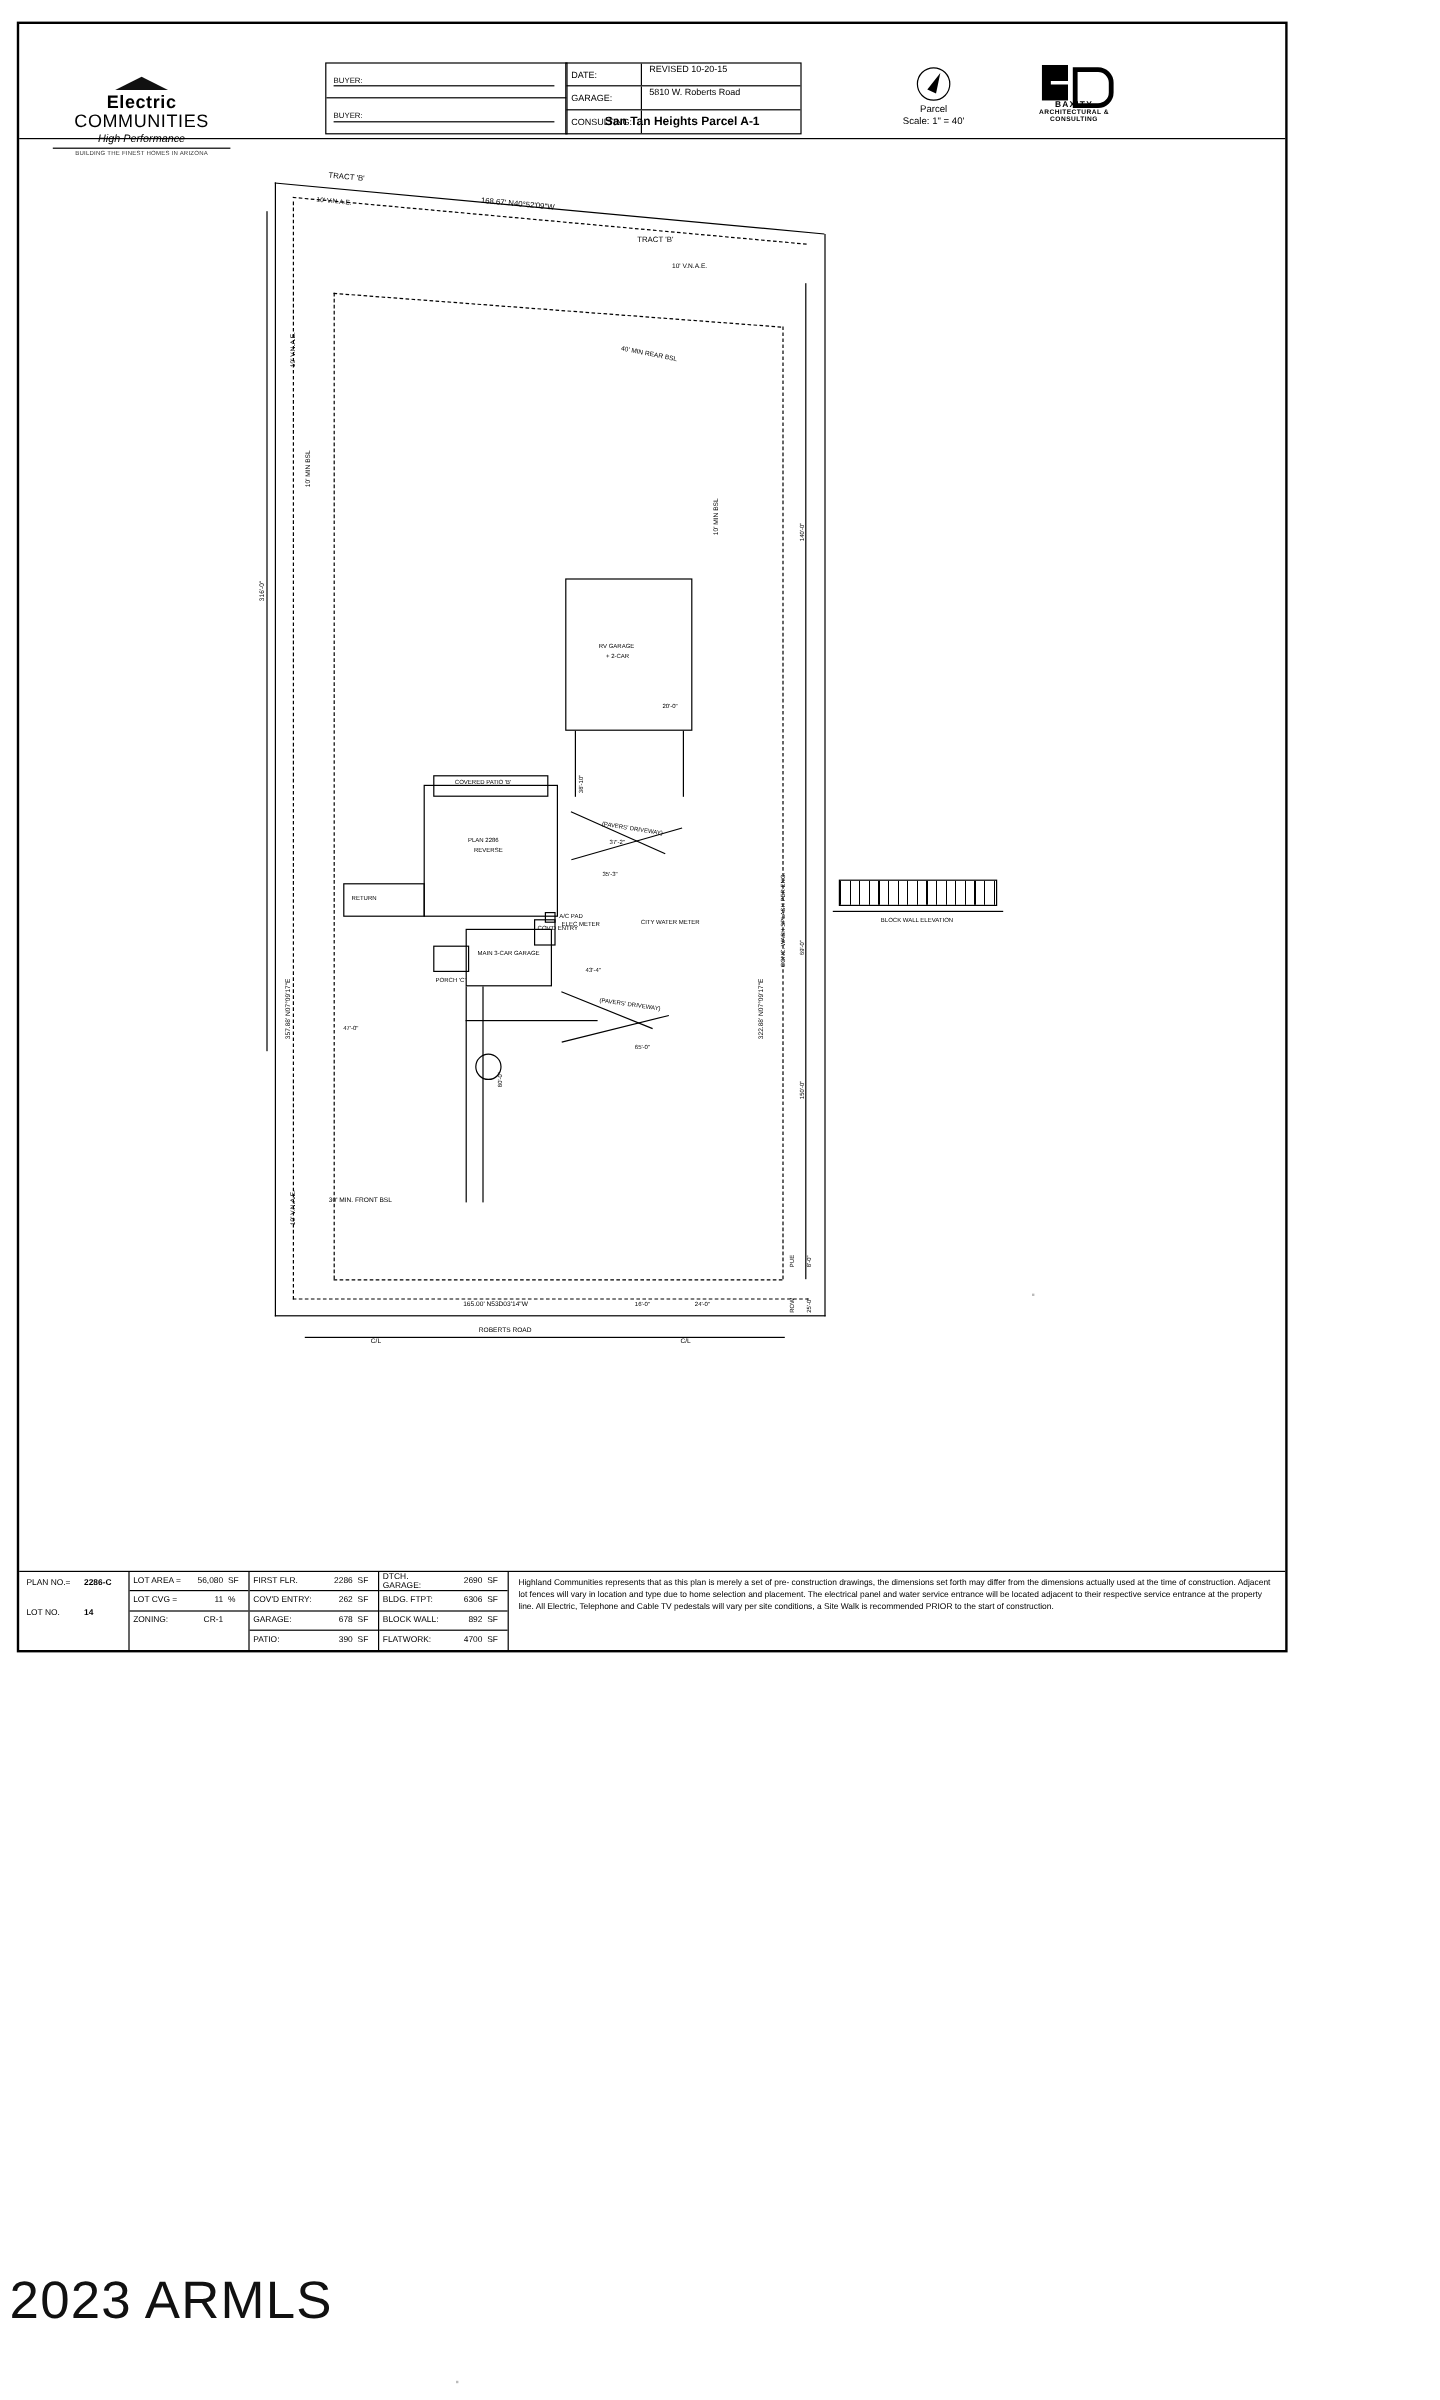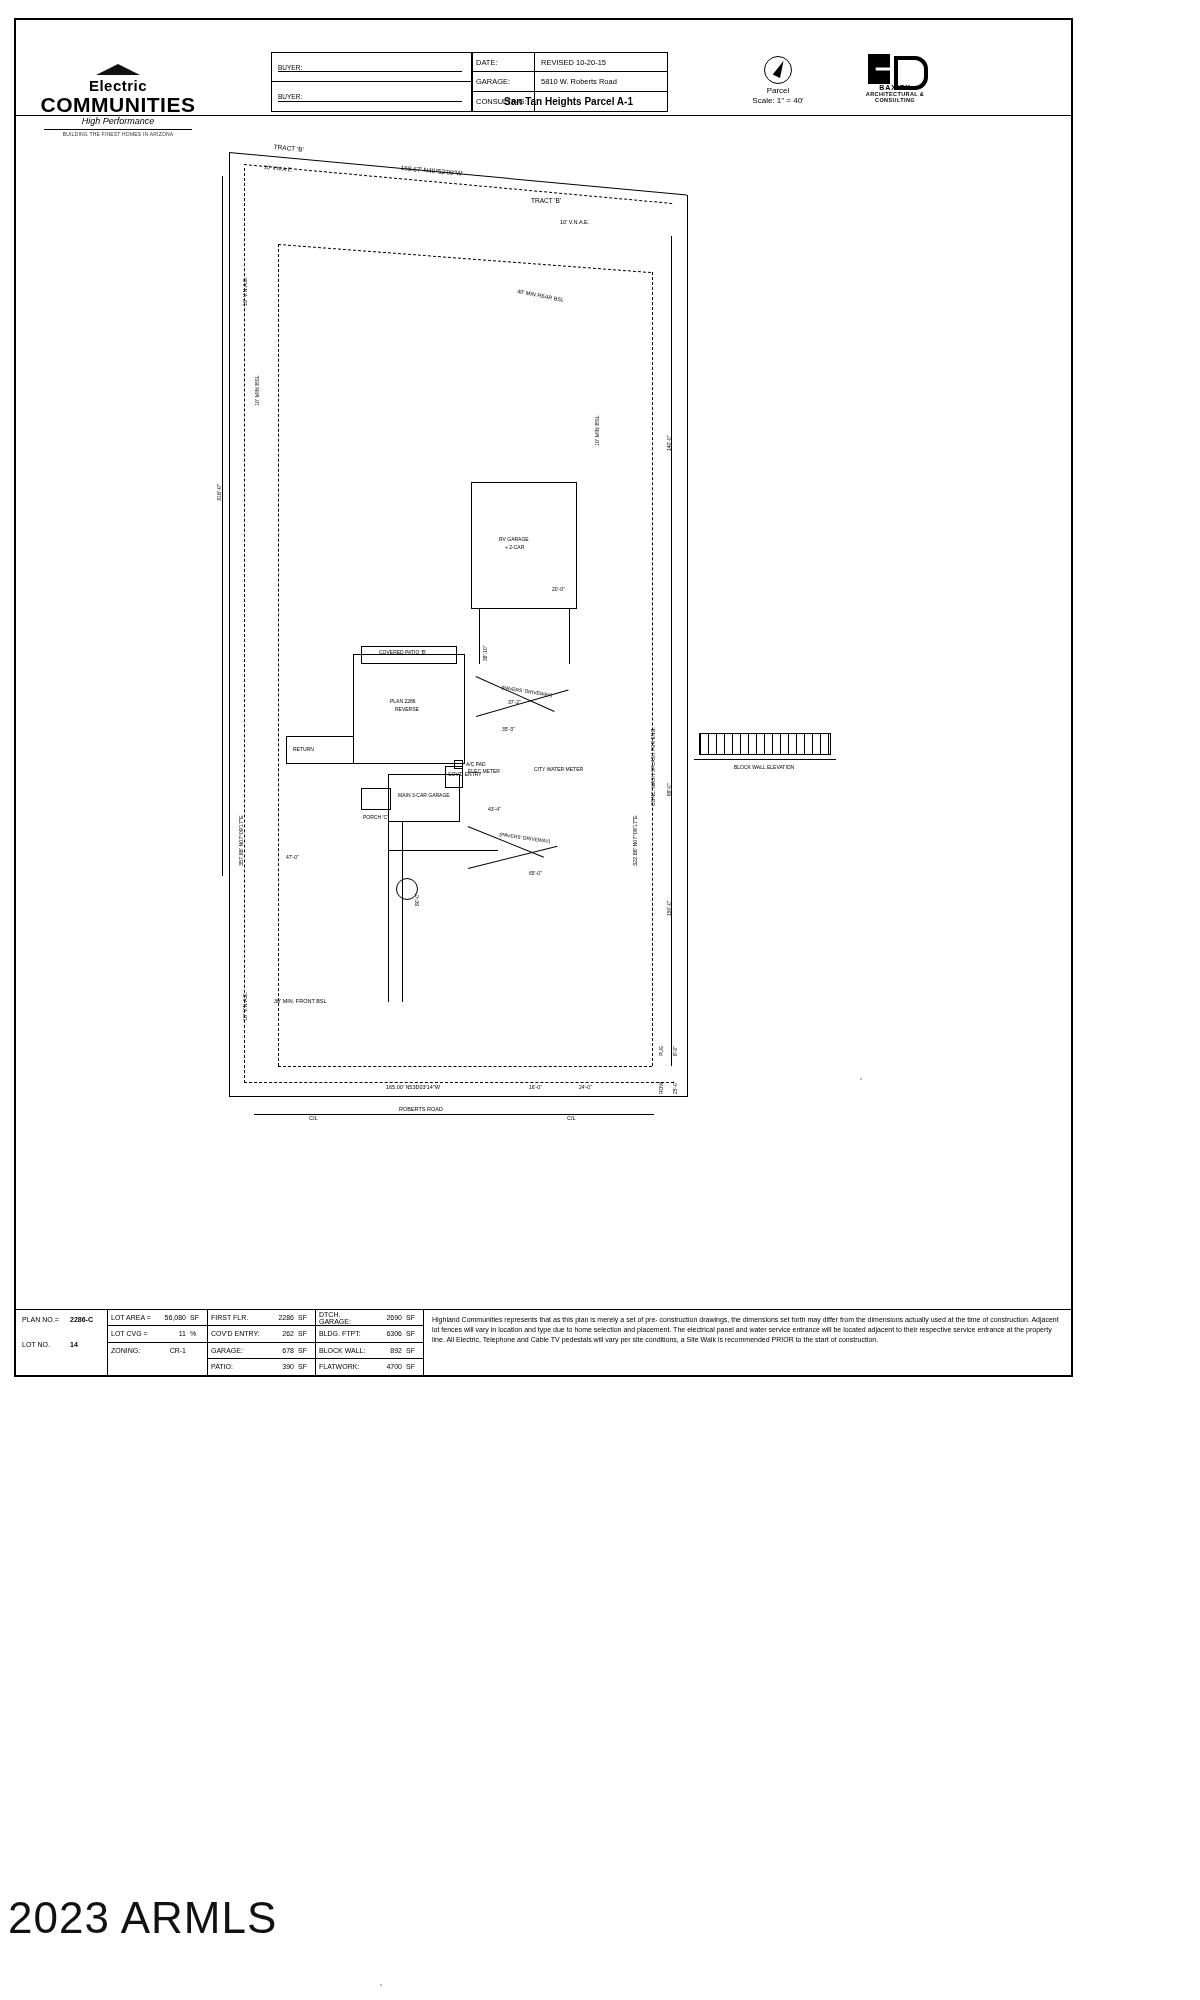--- a/index.html
+++ b/index.html
@@ -5,33 +5,33 @@
   html,body{margin:0;padding:0;background:#ffffff;}
   body{width:1200px;height:2000px;position:relative;font-family:"Liberation Sans",sans-serif;color:#000;}
   .sheet{position:absolute;left:14px;top:18px;width:1055px;height:1355px;border:2px solid #000;background:#fff;}
 
   
   .titlebar{position:absolute;left:0;top:0;width:100%;height:95px;}
   .logo{position:absolute;left:22px;top:40px;width:160px;text-align:center;line-height:1.05;}
   .logo .roof{width:44px;height:16px;margin:0 auto 2px;position:relative;}
   .logo .roof:before{content:"";position:absolute;left:0;top:4px;width:0;height:0;border-left:22px solid transparent;border-right:22px solid transparent;border-bottom:11px solid #111;}
   .logo .nm1{font-size:15px;font-weight:bold;letter-spacing:.5px;}
-  .logo .nm2{font-size:21px;font-weight:bold;letter-spacing:.5px;}
+  .logo .nm2{font-size:15px;font-weight:normal;letter-spacing:.5px;}
   .logo .nm3{font-size:9px;font-style:italic;margin-top:1px;}
   .logo .rule{height:1px;background:#000;margin:3px 6px 2px;}
   .logo .nm4{font-size:5px;letter-spacing:.2px;color:#333;}
 
   .buyerbox{position:absolute;left:255px;top:32px;width:200px;height:58px;border:1px solid #000;font-size:8px;}
   .buyerbox .row{height:50%;box-sizing:border-box;display:flex;align-items:center;padding-left:6px;}
   .buyerbox .row:first-child{border-bottom:1px solid #000;}
   .buyerbox .lbl{width:42px;}
   .buyerbox .line{flex:1;border-bottom:1px solid #000;height:9px;margin-right:10px;}
 
   .infobox{position:absolute;left:455px;top:32px;width:195px;height:58px;border:1px solid #000;font-size:7.5px;}
-  .infobox .r{height:19.33px;box-sizing:border-box;display:flex;align-items:center;border-bottom:1px solid #000;}
+  .infobox .r{height:19.33px;box-sizing:border-box;display:flex;align-items:flex-start;border-bottom:1px solid #000;}
   .infobox .r:last-child{border-bottom:none;height:19.5px;}
   .infobox .k{width:58px;padding-left:4px;border-right:1px solid #000;height:100%;display:flex;align-items:center;}
   .infobox .v{padding-left:6px;}
   .subdiv{position:absolute;left:455px;top:69px;width:195px;height:21px;display:flex;align-items:flex-end;justify-content:center;font-size:10px;font-weight:bold;padding-bottom:3px;box-sizing:border-box;}
 
   .northblk{position:absolute;left:722px;top:36px;width:80px;text-align:center;font-size:8px;}
   .northblk .circ{width:26px;height:26px;border:1.4px solid #000;border-radius:50%;margin:0 auto 2px;position:relative;}
   .northblk .circ:after{content:"";position:absolute;left:11px;top:3px;width:0;height:0;border-left:4px solid transparent;border-right:4px solid transparent;border-bottom:17px solid #000;transform:rotate(25deg);}
   .northblk .n{font-size:8px;}
   .northblk .sc{font-size:8px;margin-top:1px;}

